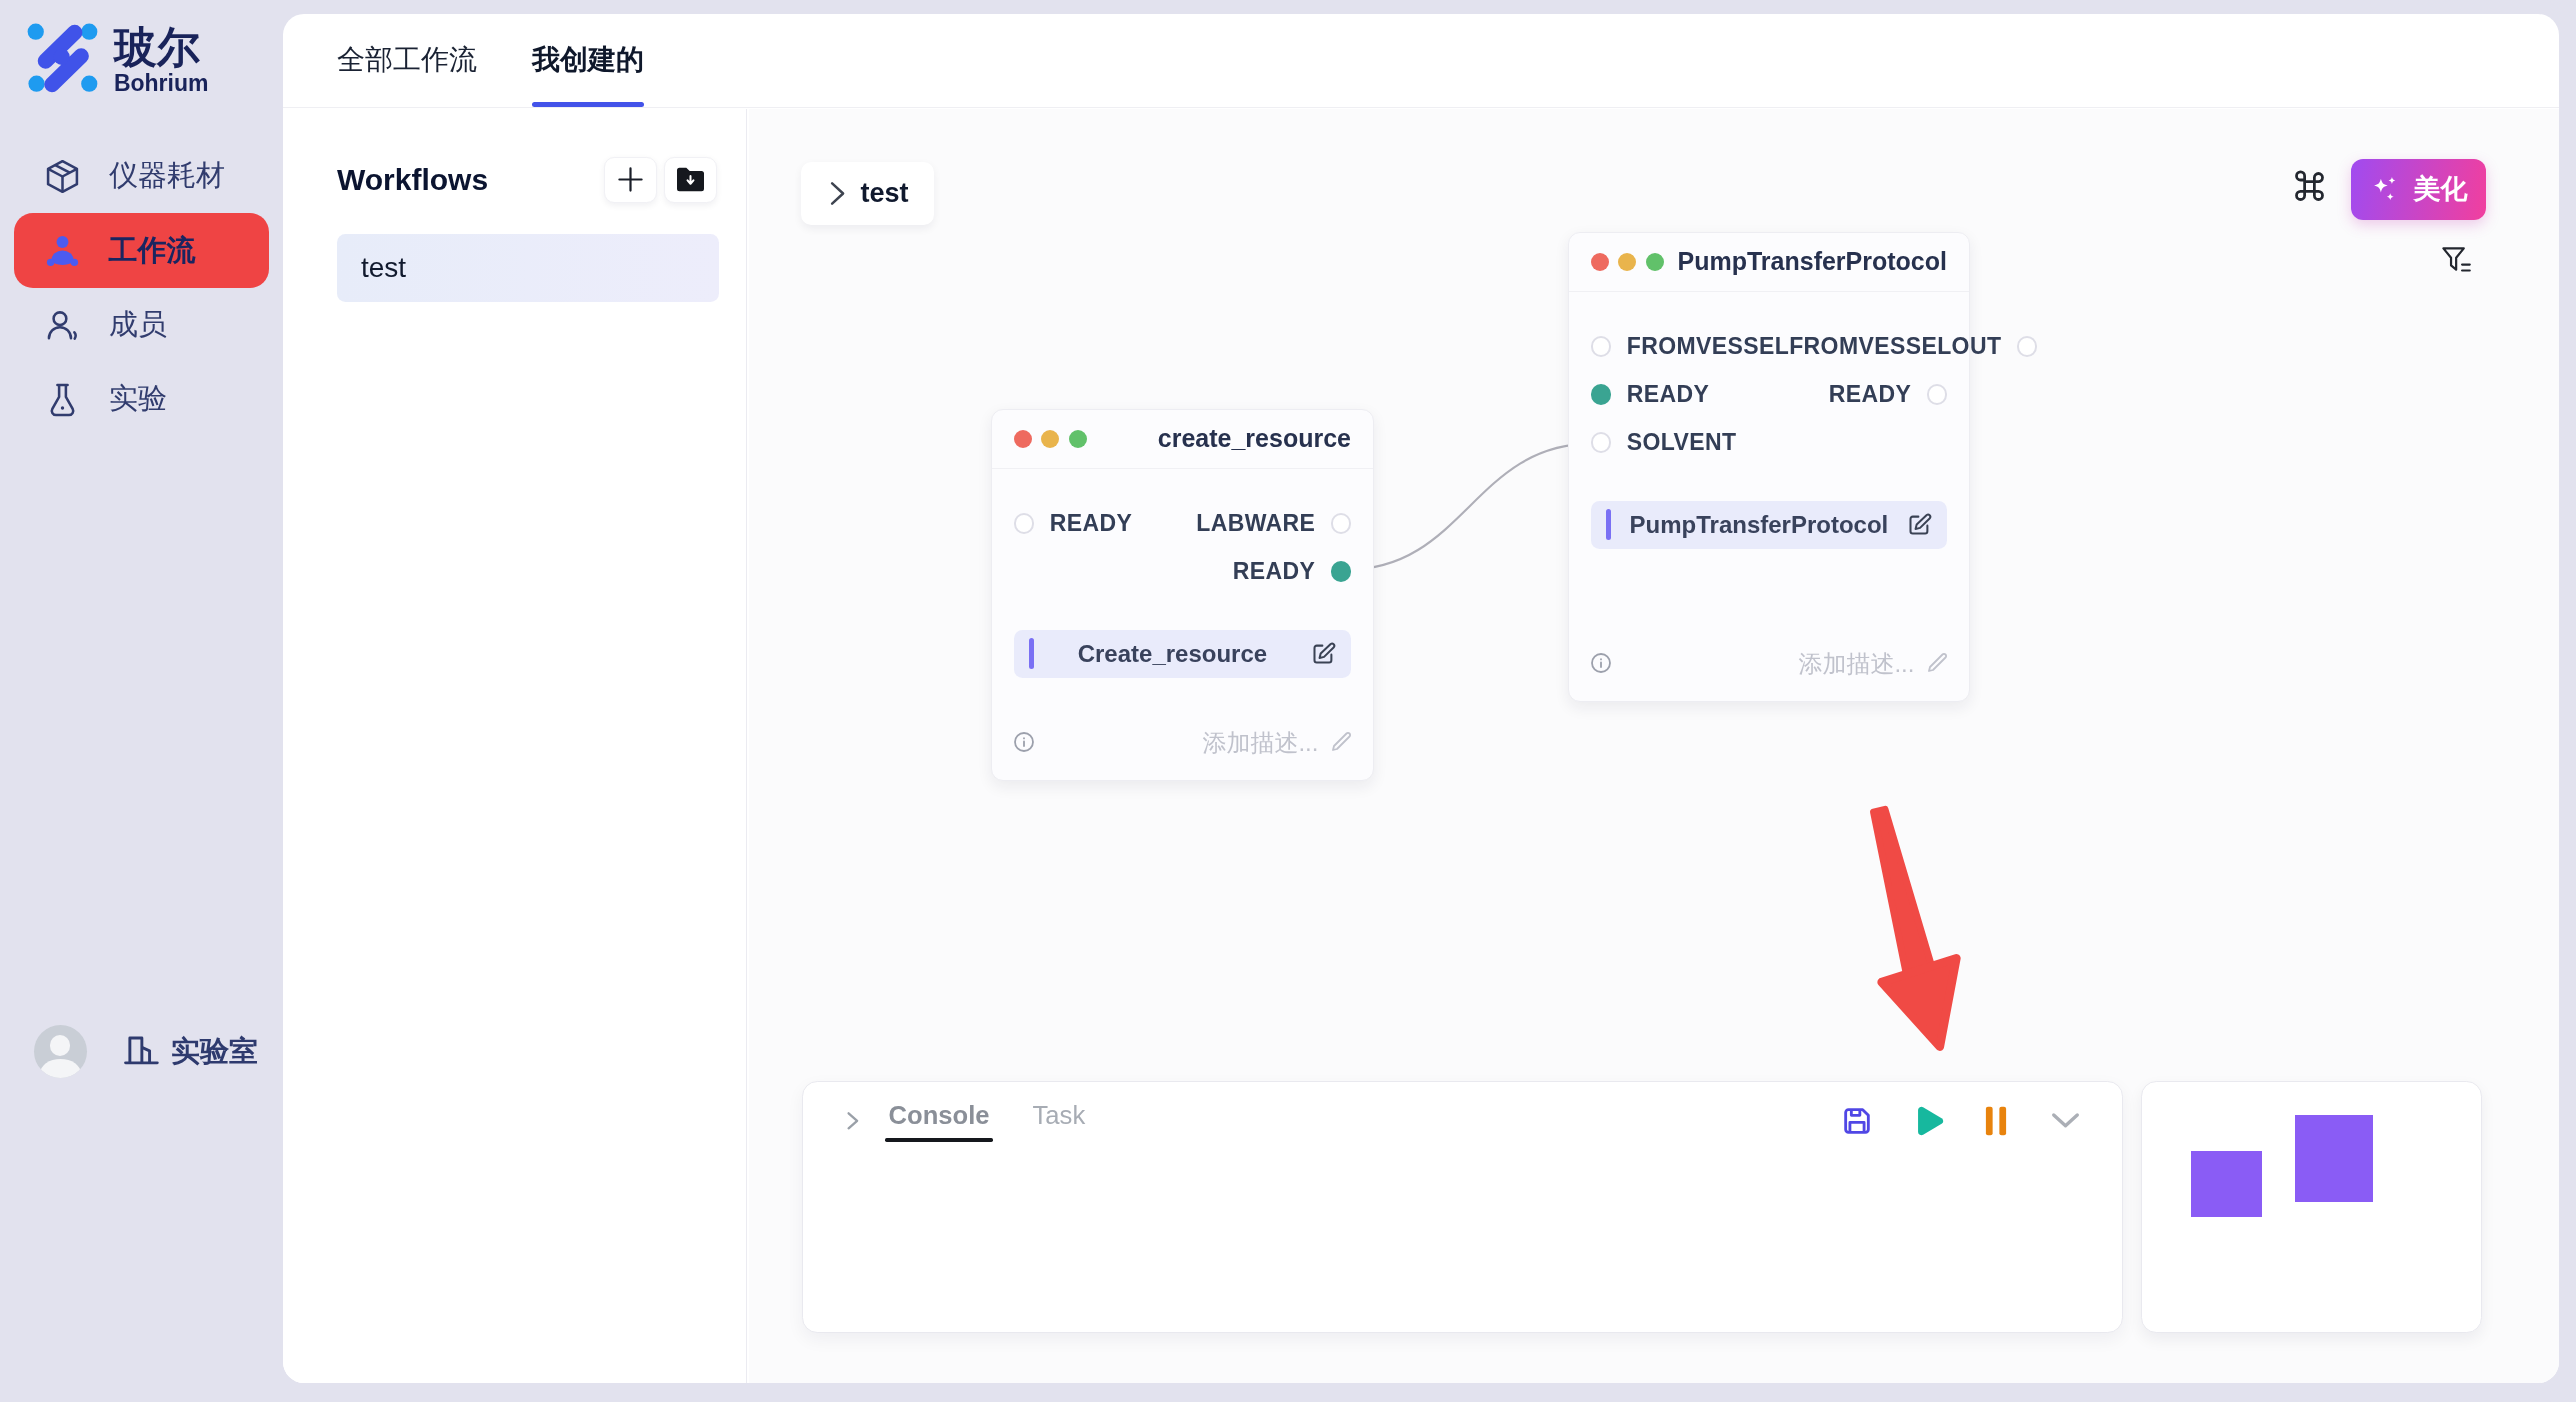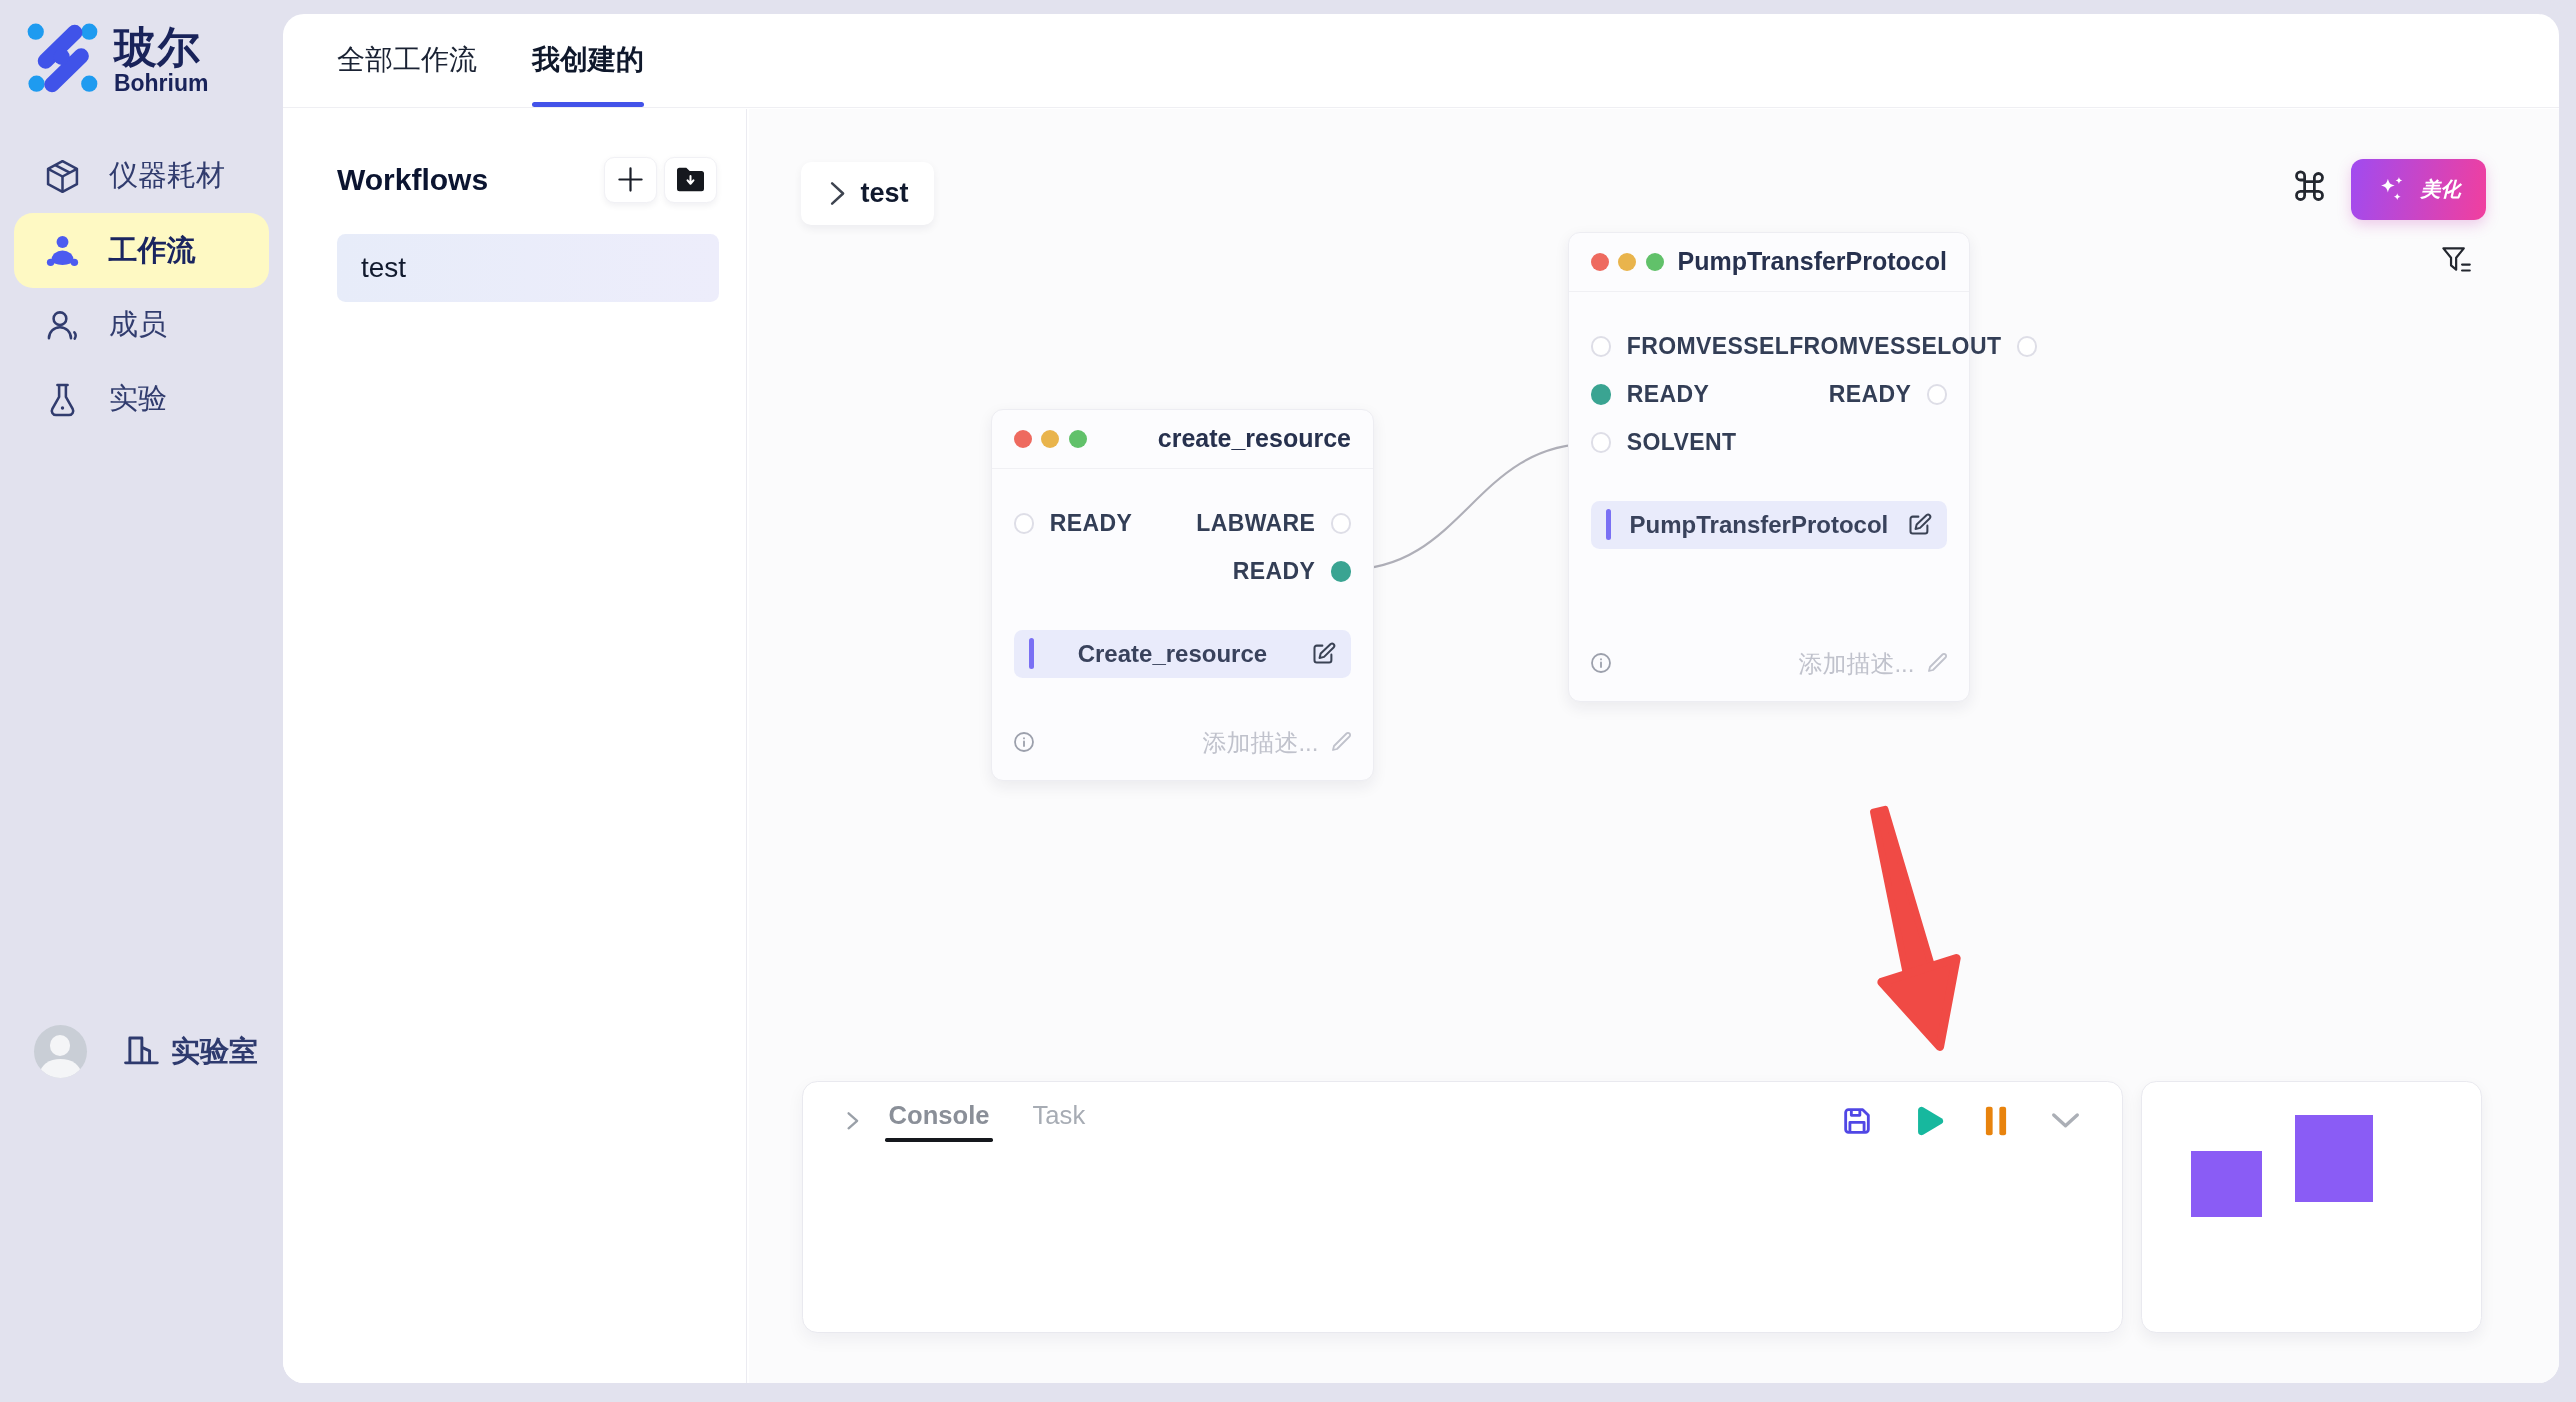--- a/index.html
+++ b/index.html
@@ -12,21 +12,21 @@
   
   .sidebar{position:absolute;left:0;top:0;width:283px;height:1117px;}
   .logo{position:absolute;left:25.6px;top:22px;display:flex;align-items:center;}
   .logo-txt{margin-left:15.3px;}
   .logo-cn{font-size:43px;font-weight:700;color:#19235A;line-height:48px;}
   .logo-en{font-size:23px;font-weight:700;color:#19235A;line-height:25.6px;}
   .nav{position:absolute;left:0;top:139px;width:283px;display:flex;flex-direction:column;}
   .nav-item{height:74px;display:flex;align-items:center;cursor:pointer;position:relative;}
   .nav-icon{width:39px;height:39px;margin-left:43px;display:flex;align-items:center;justify-content:center;flex:0 0 auto;}
   .nav-label{margin-left:27px;font-size:29px;font-weight:500;color:#313C6E;text-align:center;}
-  .nav-item.active{background:#fef9c3;border-radius:19px;margin:0 13.6px;height:75px;}
+  .nav-item.active{background:#ef4444;border-radius:19px;margin:0 13.6px;height:75px;}
   .nav-item.active .nav-icon{margin-left:29px;}
   .nav-item.active .nav-label{font-weight:700;color:#1A2560;}
   .user-row{position:absolute;left:34px;bottom:39px;display:flex;align-items:center;}
   .avatar{width:53px;height:53px;border-radius:50%;background:#C9CED6;position:relative;overflow:hidden;}
   .avatar:before{content:"";position:absolute;left:16px;top:10.2px;width:20.4px;height:20.4px;border-radius:50%;background:#F4F5F7;}
   .avatar:after{content:"";position:absolute;left:6px;top:34px;width:41px;height:29px;border-radius:50%;background:#F4F5F7;}
   .lab{display:flex;align-items:center;margin-left:36px;}
   .lab-label{margin-left:12px;font-size:29px;font-weight:600;color:#2E3A6E;}
   
   .card{position:absolute;left:283px;top:13.6px;right:17px;bottom:19px;background:#fff;border-radius:21px;overflow:hidden;}
@@ -44,21 +44,21 @@
   .wf-list{position:absolute;left:54px;right:27px;top:125px;}
   .wf-item{height:68px;border-radius:8.5px;display:flex;align-items:center;padding-left:24px;font-size:28px;font-weight:500;color:#111A2E;cursor:pointer;}
   .wf-item.selected{background:linear-gradient(90deg,#E7ECF9,#EDEDFB);}
   
   .canvas{position:absolute;left:466px;top:0;right:0;bottom:0;background:#FBFBFC;overflow:hidden;}
   .overlay{position:absolute;left:0;top:0;width:1810px;height:1274px;pointer-events:none;}
   .crumb{position:absolute;left:52px;top:53px;width:133px;height:63px;background:#fff;border-radius:10.2px;box-shadow:0 3.4px 8.5px rgba(20,20,50,.06);display:flex;align-items:center;justify-content:center;gap:13.6px;cursor:pointer;}
   .crumb-label{font-size:27px;font-weight:700;color:#10192E;}
   .cmd-btn{position:absolute;left:1538px;top:56px;width:44px;height:44px;display:flex;align-items:center;justify-content:center;cursor:pointer;}
   .beautify{position:absolute;left:1602px;top:50px;width:135px;height:61px;border-radius:12px;background:linear-gradient(100deg,#A04BF0,#F13F9E);display:flex;align-items:center;justify-content:center;gap:10.2px;cursor:pointer;box-shadow:0 5.1px 13.6px rgba(200,60,180,.25);}
-  .beautify-label{color:#fff;font-size:20px;font-weight:700;font-style:italic;}
+  .beautify-label{color:#fff;font-size:27px;font-weight:700;}
   .filter-btn{position:absolute;left:1689px;top:135px;width:37px;height:37px;display:flex;align-items:center;justify-content:center;cursor:pointer;}
   
   .node{position:absolute;background:#FCFCFE;border:0.9px solid #EDEDF2;border-radius:12px;box-shadow:0 5.1px 15.3px rgba(25,25,60,.07);display:flex;flex-direction:column;box-sizing:border-box;cursor:grab;}
   #node-0{left:242px;top:300px;width:383px;height:372px;}
   #node-1{left:819px;top:123px;width:402px;height:470px;}
   .node-header{height:58px;flex:0 0 auto;display:flex;align-items:center;padding:0 22px;border-bottom:1.7px solid #F0F0F4;}
   .dot{width:18px;height:18px;border-radius:50%;margin-right:9.4px;}
   .dot.r{background:#EE6A5F}.dot.y{background:#E9B44C}.dot.g{background:#61C16A}
   .node-title{margin-left:auto;font-size:25px;font-weight:600;color:#27314E;}
   .node-ports{padding-top:31px;}

